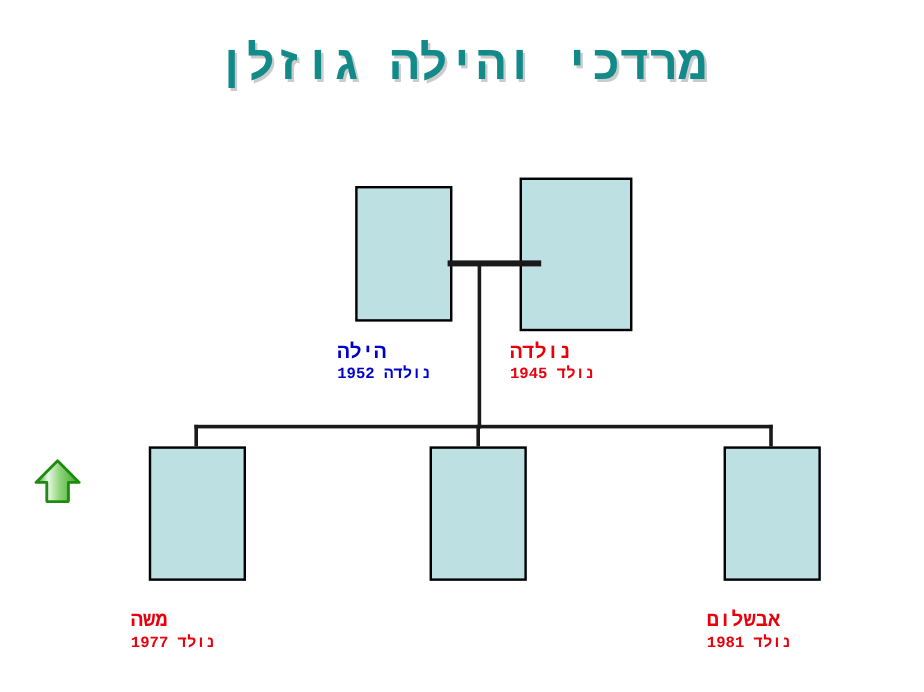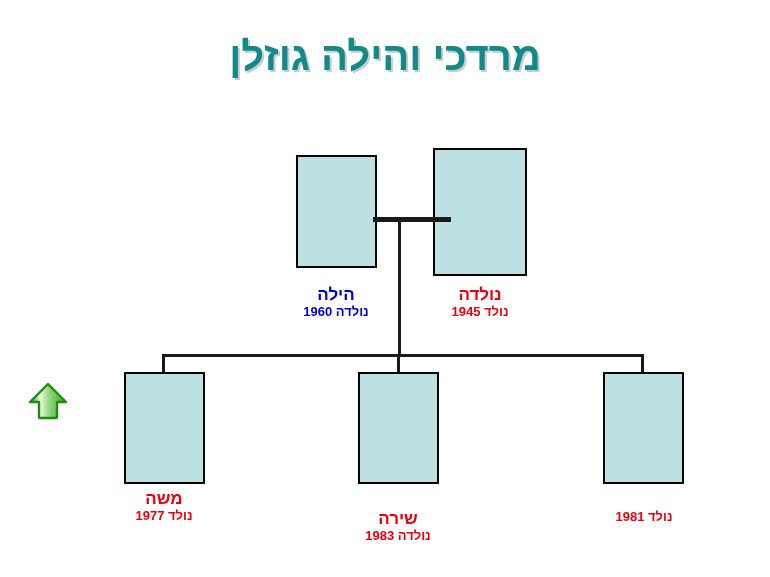--- a/index.html
+++ b/index.html
@@ -7,21 +7,21 @@
     margin: 0;
     padding: 0;
     background: #ffffff;
   }
   #canvas {
     position: relative;
     width: 770px;
     height: 577px;
     background: #ffffff;
     overflow: hidden;
-    font-family: Liberation Sans, sans-serif;
+    font-family: Liberation Mono, monospace;
   }
 
   
   .title {
     position: absolute;
     left: 0;
     top: 34px;
     width: 770px;
     text-align: center;
     font-size: 40px;
@@ -38,21 +38,21 @@
     position: absolute;
     background: #bde0e3;
     border: 2px solid #000000;
     box-sizing: border-box;
   }
 
   
   .plabel {
     position: absolute;
     direction: rtl;
-    text-align: center;
+    text-align: left;
     line-height: 1.12;
     white-space: nowrap;
   }
   .pname {
     font-size: 17px;
     font-weight: bold;
     display: block;
   }
   .pborn {
     font-size: 13px;
@@ -89,21 +89,21 @@
   <div class="pbox" style="left:296px; top:155px; width:81px; height:113px;"></div>
 
   <div class="pbox" style="left:433px; top:148px; width:94px; height:128px;"></div>
 
   <div class="line" style="left:373px; top:217px; width:78px; height:5px;"></div>
 
   <div class="line" style="left:398px; top:220px; width:3px; height:137px;"></div>
 
   <div class="plabel" style="left:281px; top:285px; width:110px;">
     <span class="pname c-blue">הילה</span>
-    <span class="pborn c-blue">נולדה 1960</span>
+    <span class="pborn c-blue">נולדה 1952</span>
   </div>
 
   <div class="plabel" style="left:425px; top:285px; width:110px;">
     <span class="pname c-red">נולדה</span>
     <span class="pborn c-red">נולד 1945</span>
   </div>
 
   <div class="line" style="left:162px; top:354px; width:482px; height:3px;"></div>
 
   <div class="line" style="left:162px; top:354px; width:3px; height:19px;"></div>
@@ -111,31 +111,28 @@
   <div class="line" style="left:397px; top:354px; width:3px; height:19px;"></div>
 
   <div class="line" style="left:641px; top:354px; width:3px; height:19px;"></div>
 
   <div class="pbox" style="left:124px; top:372px; width:81px; height:112px;"></div>
 
   <div class="pbox" style="left:358px; top:372px; width:81px; height:112px;"></div>
 
   <div class="pbox" style="left:603px; top:372px; width:81px; height:112px;"></div>
 
-  <div class="plabel" style="left:109px; top:489px; width:110px;">
+  <div class="plabel" style="left:109px; top:509px; width:110px;">
     <span class="pname c-red">משה</span>
     <span class="pborn c-red">נולד 1977</span>
   </div>
 
-  <div class="plabel" style="left:343px; top:509px; width:110px;">
-    <span class="pname c-red">שירה</span>
-    <span class="pborn c-red">נולדה 1983</span>
-  </div>
 
   <div class="plabel" style="left:589px; top:509px; width:110px;">
+    <span class="pname c-red">אבשלום</span>
     <span class="pborn c-red">נולד 1981</span>
   </div>
 
   <div class="arrow-wrap">
     <svg width="42" height="40" viewBox="0 0 42 40">
       <defs>
         <linearGradient id="agrad" x1="0" y1="0" x2="1" y2="0">
           <stop offset="0%" stop-color="#2e9e1c"></stop>
           <stop offset="28%" stop-color="#e9f7e4"></stop>
           <stop offset="55%" stop-color="#8fd47a"></stop>

